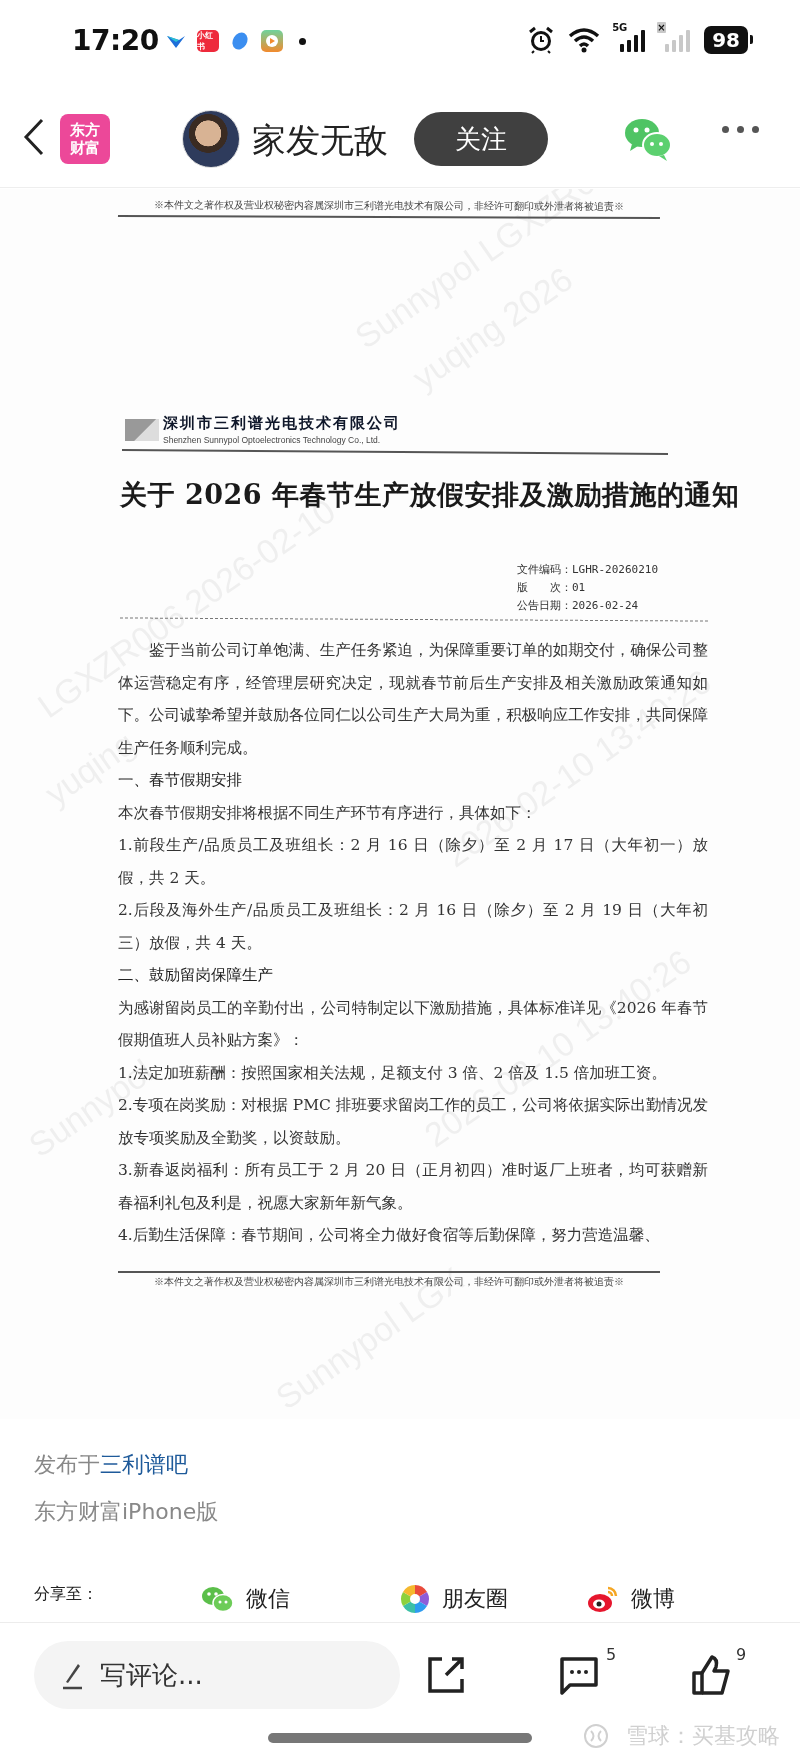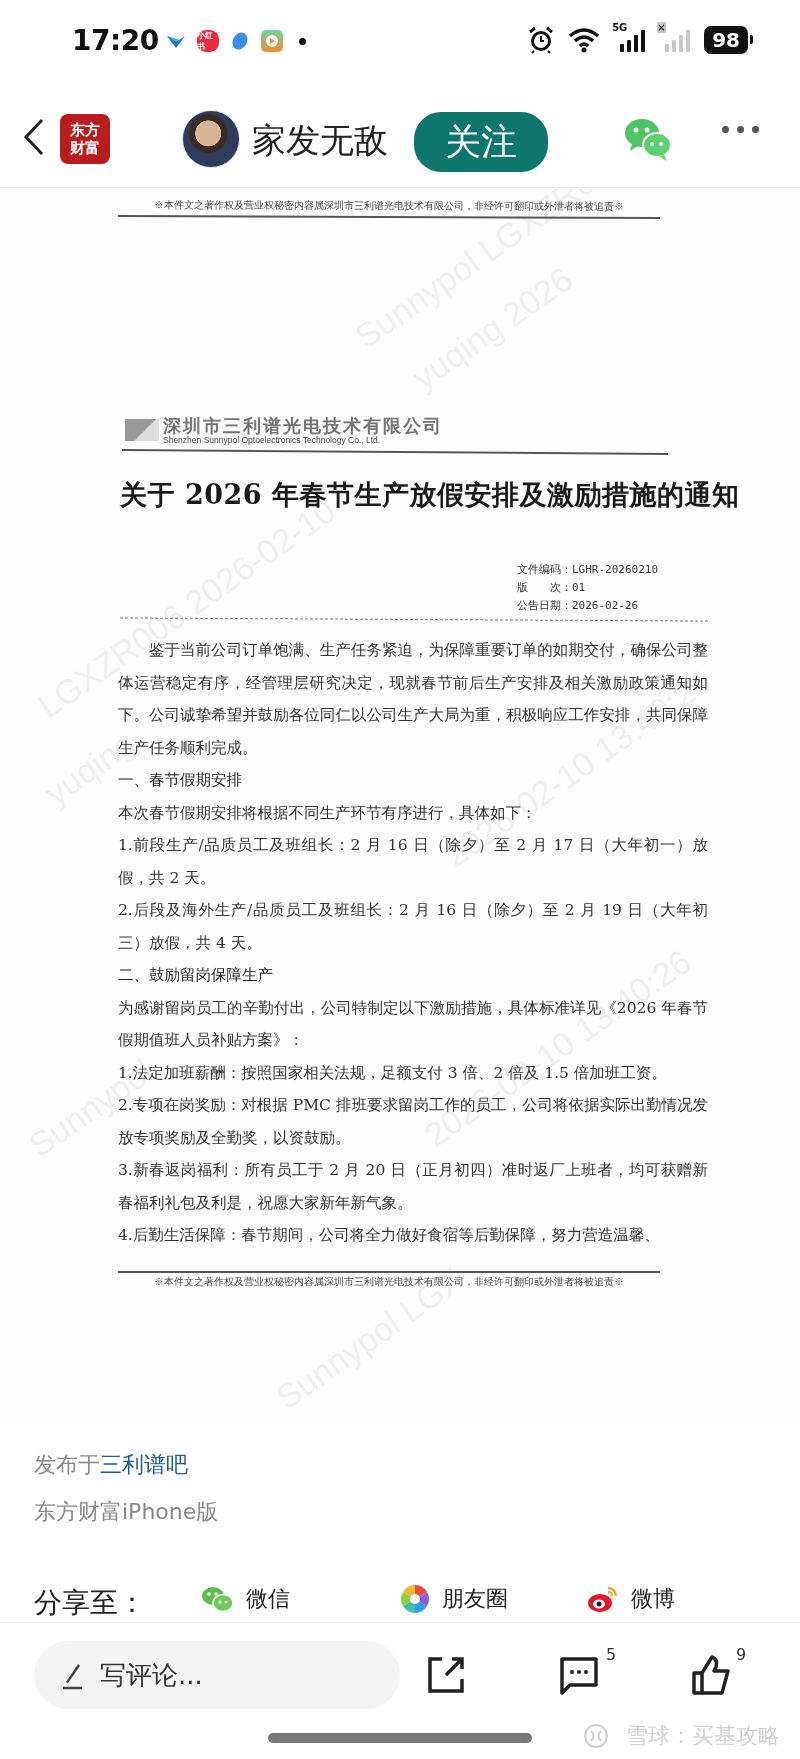--- a/index.html
+++ b/index.html
@@ -5,68 +5,68 @@
   * { box-sizing: border-box; margin: 0; padding: 0; }
   html, body { width: 800px; height: 1759px; background: #ffffff; overflow: hidden; }
   body { font-family: "DejaVu Sans", "Liberation Sans", sans-serif; color: #222; position: relative; }
 
   
   .status-bar { position: absolute; top: 0; left: 0; width: 800px; height: 90px; }
   .sb-time { position: absolute; left: 72px; top: 24px; font-size: 28px; font-weight: bold; color: #111; letter-spacing: -0.5px; }
   .sb-apps { position: absolute; left: 165px; top: 30px; display: flex; align-items: center; gap: 10px; }
   .sb-app { width: 22px; height: 22px; border-radius: 5px; display: flex; align-items: center; justify-content: center; font-size: 8px; color: #fff; font-weight: bold; }
   .sb-app.a1 { background: transparent; }
-  .sb-app.a2 { background: #ee2a3c; border-radius: 9px; }
+  .sb-app.a2 { background: #ee2a3c; }
   .sb-app.a3 { background: transparent; }
   .sb-app.a4 { background: linear-gradient(#6fd39c, #f28a2e); }
   .sb-dot { width: 7px; height: 7px; border-radius: 50%; background: #111; margin-left: 6px; }
   .sb-right { position: absolute; right: 52px; top: 26px; display: flex; align-items: center; gap: 14px; }
   .sb-battery { background: #111; color: #fff; font-weight: bold; font-size: 20px; border-radius: 7px; padding: 2px 8px; position: relative; }
   .sb-battery::after { content: ""; position: absolute; right: -5px; top: 9px; width: 3px; height: 9px; background: #111; border-radius: 0 2px 2px 0; }
   .sb-sig { display: flex; align-items: flex-end; gap: 3px; height: 24px; position: relative; }
   .sb-sig span { display: block; width: 4px; background: #111; border-radius: 1px; }
   .sb-sig.dim span { background: #c8c8c8; }
   .sb-sig .lbl { position: absolute; left: -2px; top: -6px; font-size: 10px; font-weight: bold; background: none; width: auto; color: #111; }
 
   
   .header { position: absolute; top: 90px; left: 0; width: 800px; height: 98px; border-bottom: 1px solid #eeeeee; }
   .back-btn { position: absolute; left: 16px; top: 20px; width: 36px; height: 54px; display: flex; align-items: center; justify-content: center; }
-  .app-logo { position: absolute; left: 60px; top: 24px; width: 50px; height: 50px; border-radius: 8px; background: #b91c1c; color: #fff; font-weight: bold; font-size: 15px; line-height: 18px; display: flex; align-items: center; justify-content: center; text-align: center; padding: 4px; }
+  .app-logo { position: absolute; left: 60px; top: 24px; width: 50px; height: 50px; border-radius: 8px; background: #ec4899; color: #fff; font-weight: bold; font-size: 15px; line-height: 18px; display: flex; align-items: center; justify-content: center; text-align: center; padding: 4px; }
   .avatar { position: absolute; left: 182px; top: 20px; width: 58px; height: 58px; border-radius: 50%; background: radial-gradient(circle at 45% 40%, #d8b394 0 28%, #3a2b22 29% 42%, #2e3b5c 43% 100%); border: 1px solid #ddd; overflow: hidden; }
   .username { position: absolute; left: 252px; top: 28px; font-size: 34px; color: #222; }
-  .follow-btn { position: absolute; left: 414px; top: 22px; width: 134px; height: 60px; border-radius: 27px; background: #0f766e; color: #fff; font-size: 36px; display: flex; align-items: center; justify-content: center; border: none; }
+  .follow-btn { position: absolute; left: 414px; top: 22px; width: 134px; height: 54px; border-radius: 27px; background: #404040; color: #fff; font-size: 26px; display: flex; align-items: center; justify-content: center; border: none; }
   .wechat-btn { position: absolute; left: 622px; top: 24px; width: 52px; height: 50px; }
   .more-btn { position: absolute; left: 722px; top: 36px; display: flex; gap: 8px; }
   .more-btn span { width: 7px; height: 7px; border-radius: 50%; background: #555; display: block; }
 
   
   .doc { position: absolute; top: 189px; left: 0; width: 800px; height: 1230px; background: #fdfdfd; overflow: hidden; }
   .wm { position: absolute; color: rgba(120,120,120,0.10); font-size: 34px; transform: rotate(-35deg); white-space: nowrap; font-family: "Liberation Sans", sans-serif; }
   .doc-topnote { position: absolute; left: 118px; top: 10px; width: 542px; font-size: 10px; color: #444; border-bottom: 2px solid #555; padding-bottom: 3px; text-align: center; font-family: "DejaVu Serif", serif; transform: rotate(0.2deg); }
   .company-logo { position: absolute; left: 125px; top: 230px; width: 34px; height: 22px; background: linear-gradient(135deg, #999 0 55%, #ddd 56%); }
-  .company-name { position: absolute; left: 163px; top: 225px; font-size: 18px; font-weight: bold; color: #737373; letter-spacing: 2px; font-family: "DejaVu Serif", serif; }
+  .company-name { position: absolute; left: 163px; top: 225px; font-size: 15px; font-weight: bold; color: #0f172a; letter-spacing: 2px; font-family: "DejaVu Serif", serif; }
   .company-en { position: absolute; left: 163px; top: 246px; font-size: 8.5px; color: #444; font-family: "Liberation Sans", sans-serif; }
   .company-line { position: absolute; left: 122px; top: 262px; width: 546px; height: 2px; background: #555; transform: rotate(0.4deg); }
   .doc-title { position: absolute; left: 120px; top: 288px; font-size: 27px; font-weight: bold; color: #1a1a1a; font-family: "DejaVu Serif", serif; letter-spacing: 0.5px; white-space: nowrap; }
   .doc-meta { position: absolute; left: 517px; top: 372px; font-size: 11px; line-height: 18px; color: #333; font-family: "DejaVu Sans Mono", monospace; }
   .doc-meta-line { position: absolute; left: 120px; top: 430px; width: 588px; border-top: 1.5px dashed #777; transform: rotate(0.3deg); }
   .doc-body { position: absolute; left: 118px; top: 445px; width: 590px; font-size: 15.5px; line-height: 32.5px; color: #333; font-family: "DejaVu Serif", serif; }
   .doc-body p { margin: 0; text-align: justify; }
   .doc-body .indent { text-indent: 2em; }
   .doc-body .sec { font-weight: normal; color: #222; }
   .doc-bottomnote { position: absolute; left: 118px; top: 1082px; width: 542px; font-size: 10px; color: #444; border-top: 2px solid #555; padding-top: 2px; text-align: center; font-family: "DejaVu Serif", serif; }
 
   
   .published { position: absolute; left: 34px; top: 1450px; font-size: 22px; color: #888; }
   .published a { color: #1e5a9a; text-decoration: none; }
   .platform { position: absolute; left: 34px; top: 1497px; font-size: 22px; color: #888; }
 
   
   .share-row { position: absolute; left: 0; top: 1578px; width: 800px; height: 42px; }
-  .share-label { position: absolute; left: 34px; top: 6px; font-size: 28px; color: #222; }
+  .share-label { position: absolute; left: 34px; top: 6px; font-size: 16px; color: #222; }
   .share-item { position: absolute; top: 0; height: 42px; display: flex; align-items: center; gap: 12px; font-size: 22px; color: #222; }
   .share-item.s1 { left: 200px; }
   .share-item.s2 { left: 400px; }
   .share-item.s3 { left: 587px; }
 
   
   .bottom-bar { position: absolute; left: 0; top: 1622px; width: 800px; height: 103px; border-top: 1px solid #ececec; background: #fff; }
   .comment-input { position: absolute; left: 34px; top: 18px; width: 366px; height: 68px; border-radius: 34px; background: #f4f4f4; display: flex; align-items: center; padding-left: 28px; gap: 16px; font-size: 26px; color: #333; }
   .bb-icon { position: absolute; top: 30px; width: 44px; height: 44px; }
   .bb-share { left: 424px; }
@@ -183,21 +183,21 @@
   <div class="company-logo"></div>
   <div class="company-name">深圳市三利谱光电技术有限公司</div>
   <div class="company-en">Shenzhen Sunnypol Optoelectronics Technology Co., Ltd.</div>
   <div class="company-line"></div>
 
   <div class="doc-title">关于 2026 年春节生产放假安排及激励措施的通知</div>
 
   <div class="doc-meta">
     <div>文件编码：LGHR-20260210</div>
     <div>版　　次：01</div>
-    <div>公告日期：2026-02-26</div>
+    <div>公告日期：2026-02-24</div>
   </div>
   <div class="doc-meta-line"></div>
 
   <div class="doc-body">
     <p class="indent">鉴于当前公司订单饱满、生产任务紧迫，为保障重要订单的如期交付，确保公司整体运营稳定有序，经管理层研究决定，现就春节前后生产安排及相关激励政策通知如下。公司诚挚希望并鼓励各位同仁以公司生产大局为重，积极响应工作安排，共同保障生产任务顺利完成。</p>
     <p class="sec">一、春节假期安排</p>
     <p>本次春节假期安排将根据不同生产环节有序进行，具体如下：</p>
     <p>1.前段生产/品质员工及班组长：2 月 16 日（除夕）至 2 月 17 日（大年初一）放假，共 2 天。</p>
     <p>2.后段及海外生产/品质员工及班组长：2 月 16 日（除夕）至 2 月 19 日（大年初三）放假，共 4 天。</p>
     <p class="sec">二、鼓励留岗保障生产</p>

